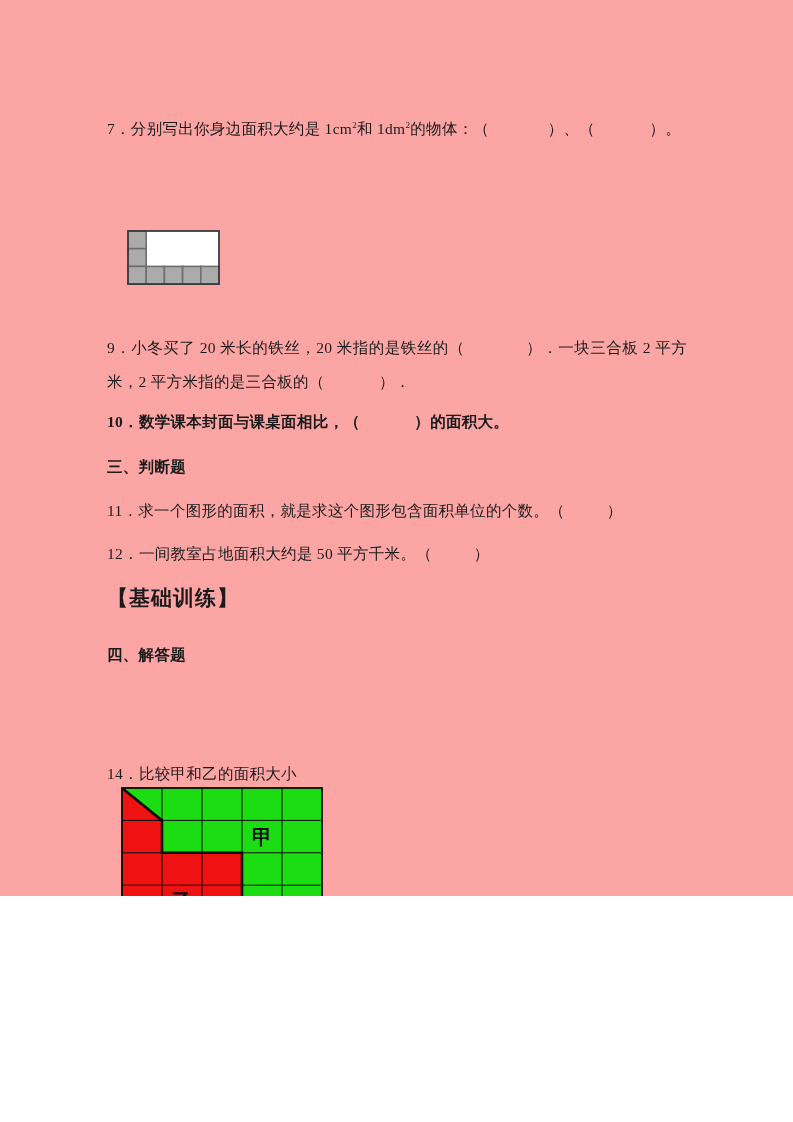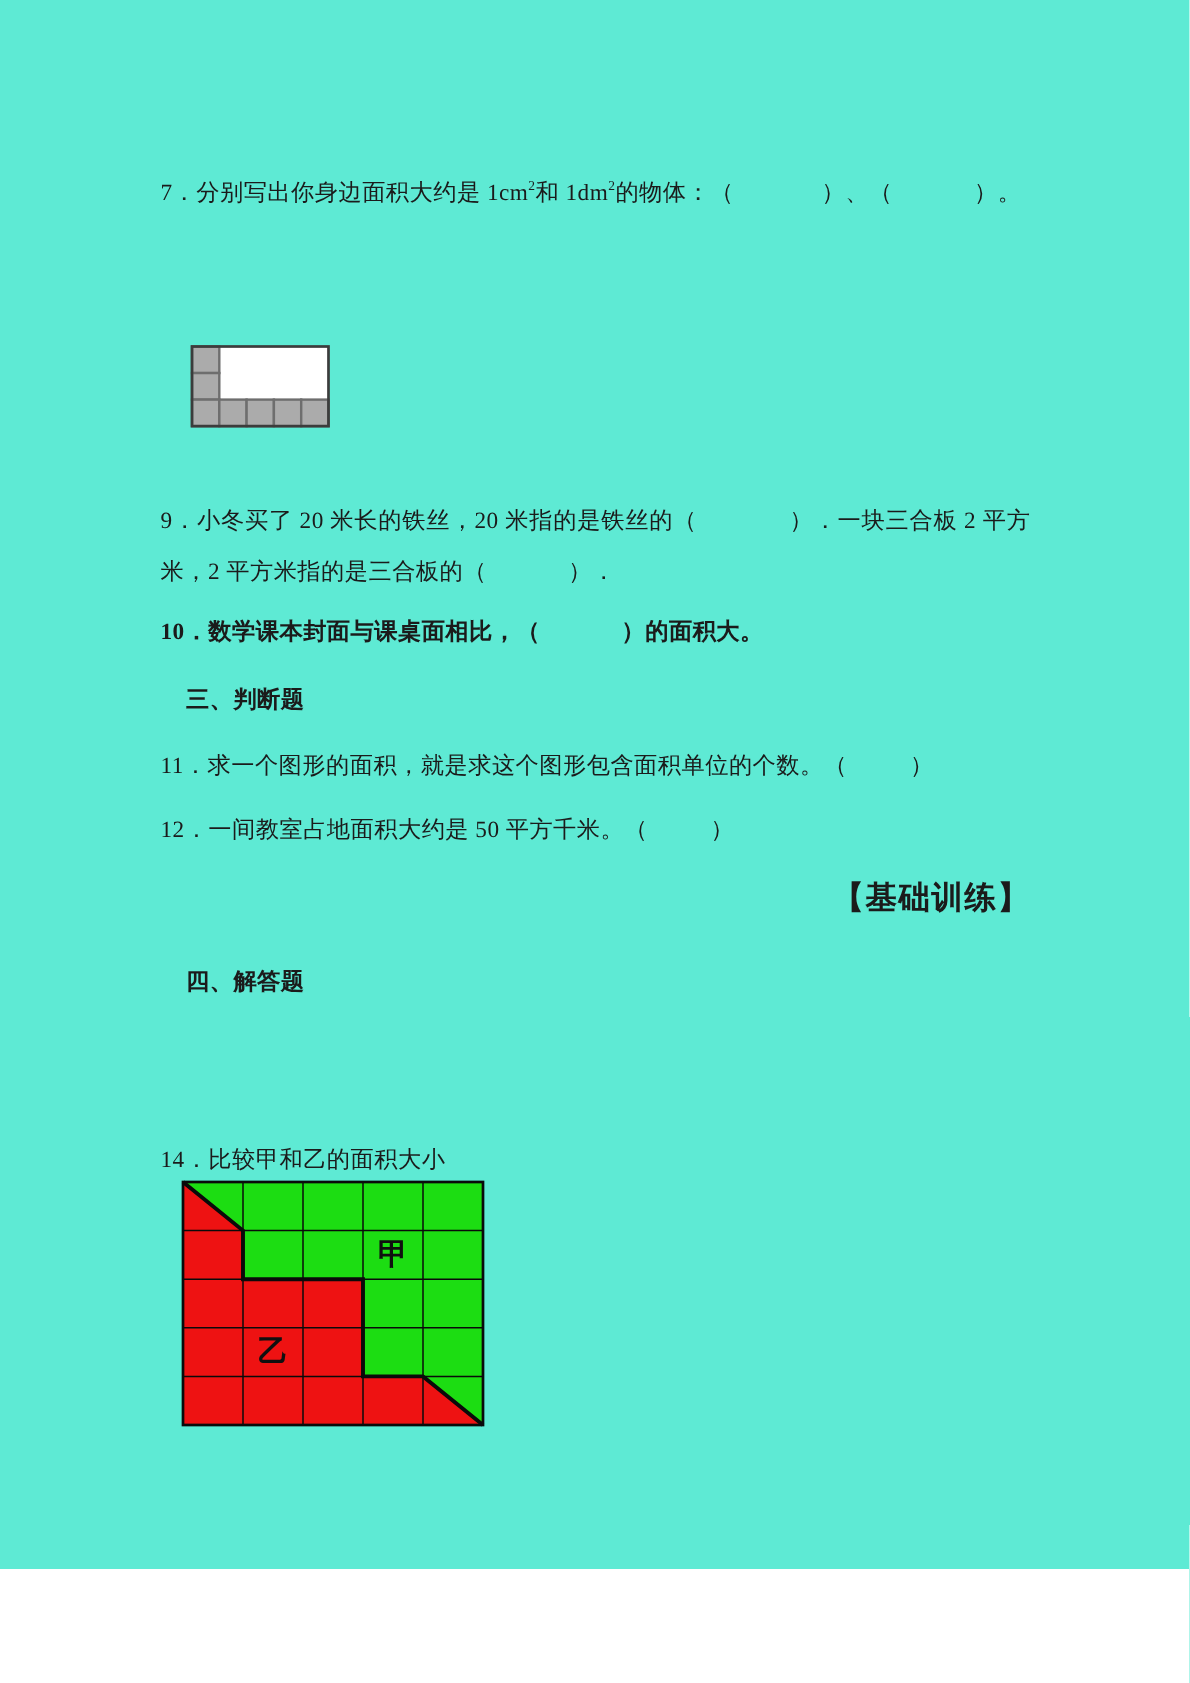--- a/index.html
+++ b/index.html
@@ -1,25 +1,25 @@
 <!DOCTYPE html>
 <html><head>
 <meta charset="utf-8">
 <style>
   html,body{margin:0;padding:0;background:#ffffff;}
   .page{
-    position:relative;width:793px;height:1046px;background:#5eead4;overflow:hidden;
+    position:relative;width:793px;height:896px;background:#fca5a5;overflow:hidden;
     font-family:"Liberation Serif","DejaVu Serif",serif;color:#1b1b1b;
   }
   .para{
     position:absolute;left:107px;width:580px;
     font-size:15.5px;line-height:34px;text-align:justify;letter-spacing:0.3px;
   }
-  .heading{font-weight:bold;text-align:left;margin-left:17px;}
-  .banner{font-size:21px;font-weight:bold;letter-spacing:1px;text-align:right;}
+  .heading{font-weight:bold;text-align:left;}
+  .banner{font-size:21px;font-weight:bold;letter-spacing:1px;text-align:left;}
   .fig{position:absolute;}
   sup{font-size:9px;line-height:0;}
   svg{display:block;}
 </style>
 </head>
 <body>
 
 <div class="page">
 
   <p class="para" style="top:96px;"><span>7．分别写出你身边面积大约是 1cm</span><sup>2</sup><span>和 1dm</span><sup>2</sup><span>的物体：（&nbsp;&nbsp;&nbsp;&nbsp;&nbsp;&nbsp;&nbsp;&nbsp;&nbsp;&nbsp;&nbsp;&nbsp;&nbsp;&nbsp;）、（&nbsp;&nbsp;&nbsp;&nbsp;&nbsp;&nbsp;&nbsp;&nbsp;&nbsp;&nbsp;&nbsp;&nbsp;&nbsp;）。</span></p>

